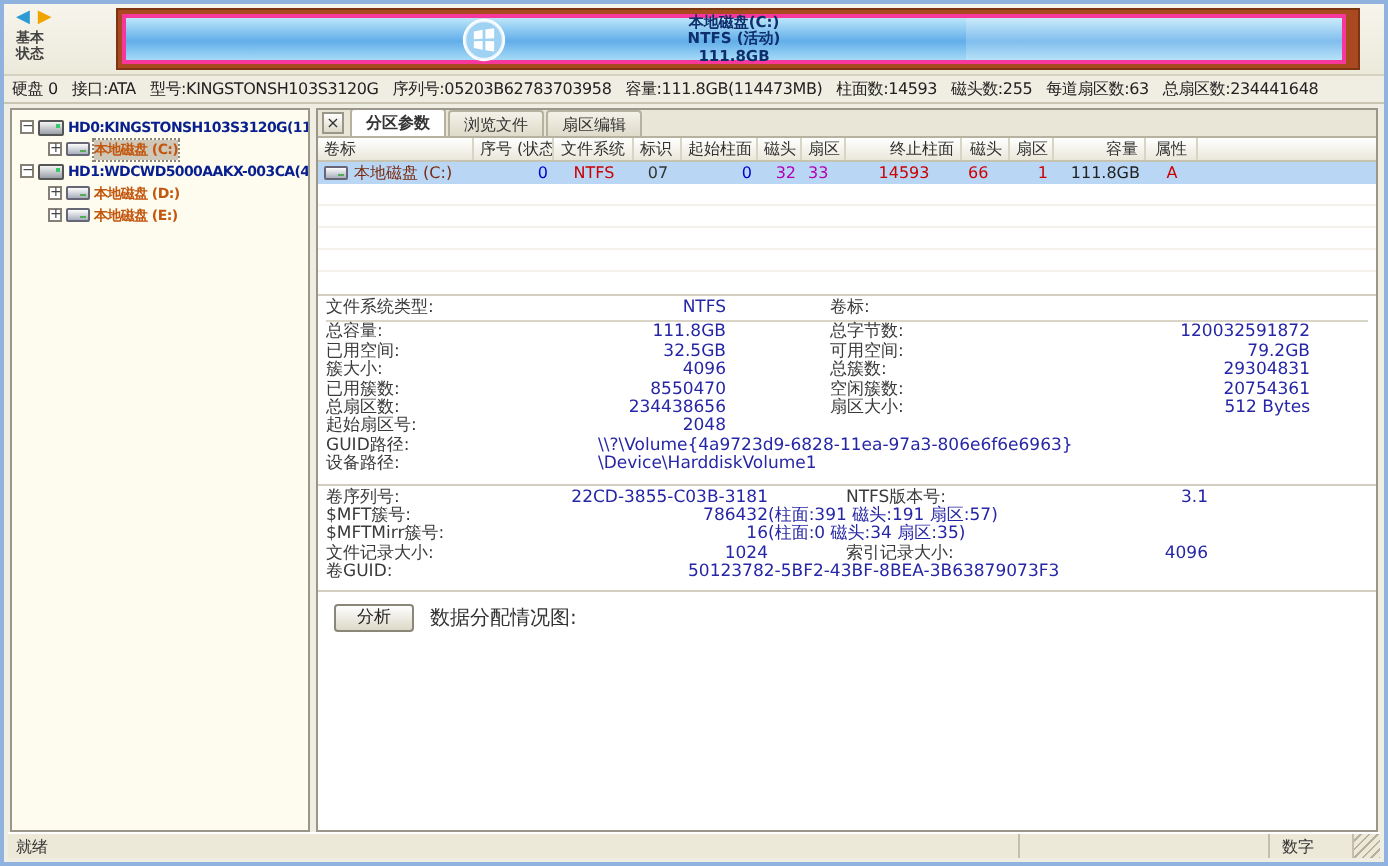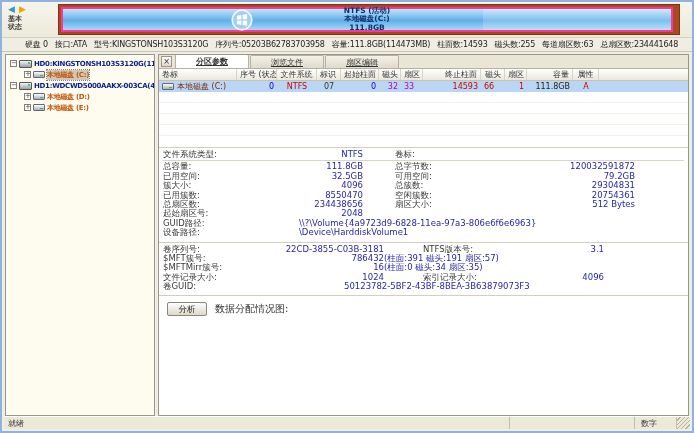--- a/index.html
+++ b/index.html
@@ -14,21 +14,21 @@
   .arrow.fwd{color:#f0a400;margin-left:4px;}
   .mode{font-size:7px;line-height:7.5px;color:#444;margin-top:2px;display:flex;flex-direction:column;font-weight:bold;}
   .disk-bar{position:absolute;left:56px;top:2px;right:12px;height:31px;background:#a8491f;border:1px solid #7e3413;}
   .partition-block{position:absolute;left:2px;top:2px;bottom:2px;right:6px;border:2px solid #f7379b;
     background:linear-gradient(180deg,#bce6fa 0%,#62aeea 55%,#a5daf6 100%);}
   .free-shade{position:absolute;top:0;bottom:0;left:69%;right:0;background:rgba(255,255,255,0.20);}
   .winlogo{position:absolute;left:168px;top:50%;transform:translateY(-50%);}
   .ptext{position:absolute;left:0;right:0;top:50%;transform:translateY(-50%);text-align:center;
     font-size:7.5px;font-weight:bold;color:#0e2f6e;line-height:8.5px;}
   
-  .disk-info{height:14px;line-height:14px;padding:0 23px;white-space:nowrap;font-size:8px;color:#222;
+  .disk-info{height:14px;line-height:14px;padding:0 4px;white-space:nowrap;font-size:8px;color:#222;
     letter-spacing:-0.2px;border-bottom:1px solid #c9c5b2;overflow:hidden;}
   .disk-info span{margin-right:7px;}
   
   .main{position:absolute;top:52px;left:3px;right:3px;bottom:15px;display:flex;}
   .tree-panel{width:150px;background:#fdfcee;border:1px solid #9a978a;padding:3px 0 0 2px;overflow:hidden;flex:none;}
   .titem{display:flex;align-items:center;height:11px;white-space:nowrap;font-size:7px;letter-spacing:-0.3px;cursor:pointer;}
   .titem .expander{width:7px;height:7px;border:1px solid #848078;background:#fff;font-size:7px;line-height:5.5px;
     text-align:center;color:#444;margin-right:2px;flex:none;}
   .ticon{flex:none;display:inline-block;position:relative;}
   .ticon.hdd{width:13px;height:8px;background:linear-gradient(#f4f4f4,#9aa0a8);border:1px solid #555;border-radius:1px;}
@@ -38,41 +38,41 @@
   .titem .tlabel{margin-left:2px;}
   .titem.disk .tlabel{color:#0a1f8f;font-weight:bold;}
   .titem.partition .tlabel{color:#c3570f;font-weight:bold;}
   .titem.sel .tlabel{background:#cfc8b8;outline:1px dotted #8a8578;}
   .right-panel{flex:1;margin-left:3px;background:#fff;border:1px solid #9a978a;display:flex;flex-direction:column;overflow:hidden;}
   
   .tab-bar{height:14px;background:#e9e6d7;display:flex;align-items:flex-end;padding-left:16px;position:relative;
     border-bottom:1px solid #b5b2a0;flex:none;}
   .panel-close{position:absolute;left:2px;top:1px;width:11px;height:11px;border:1px solid #9a978a;
     background:linear-gradient(#fff,#ddd9c8);font-size:8px;line-height:9px;text-align:center;color:#333;cursor:pointer;}
-  .tab{height:13px;line-height:13px;padding:0 20px;font-size:8px;border:1px solid #b5b2a0;border-bottom:none;
-    background:linear-gradient(#f4f2e8,#dedbcb);margin-right:1px;color:#333;cursor:pointer;border-radius:2px 2px 0 0;text-decoration:underline;}
+  .tab{height:13px;line-height:13px;padding:0 7px;font-size:8px;border:1px solid #b5b2a0;border-bottom:none;
+    background:linear-gradient(#f4f2e8,#dedbcb);margin-right:1px;color:#333;cursor:pointer;border-radius:2px 2px 0 0;}
   .tab.active{background:#fff;height:14px;font-weight:bold;}
   
   .thead{display:flex;height:12px;background:linear-gradient(#ffffff,#eae7da);border-bottom:1px solid #c6c3b0;flex:none;}
   .th{padding:0 3px;font-size:8px;line-height:12px;color:#333;border-right:1px solid #d8d5c4;white-space:nowrap;overflow:hidden;flex:none;}
   .th.fill{flex:1;border-right:none;}
   .trow{display:flex;height:11px;align-items:center;flex:none;}
   .trow.selected{background:#b9d7f4;}
   .trow.empty{border-bottom:1px solid #f4f2ea;}
   .td{padding:0 3px;font-size:8px;line-height:11px;white-space:nowrap;overflow:hidden;display:flex;align-items:center;flex:none;}
   .table-fill{height:11px;flex:none;}
   .hsep{height:1px;background:#d2cfc0;flex:none;}
   .hsep.block{margin-top:4px;}
   
   .details{padding:2px 4px 0 4px;flex:none;}
   .drow{display:flex;height:9.4px;line-height:9.4px;font-size:8.5px;white-space:nowrap;}
   .dl1{width:86px;color:#3a3a3a;flex:none;}
   .dv1{width:114px;text-align:right;color:#2626a6;flex:none;}
   .dsuffix{color:#2626a6;}
-  .dl2{margin-left:32px;width:96px;color:#3a3a3a;flex:none;}
+  .dl2{margin-left:52px;width:96px;color:#3a3a3a;flex:none;}
   .dv2{width:144px;text-align:right;color:#2626a6;flex:none;}
   .v2 .dv1{width:135px;}
   .v2 .dl2{margin-left:39px;}
   .v2 .dv2{width:85px;}
   .drow.wide .dv1{width:auto;margin-left:50px;text-align:left;}
   .drow.wide.v2 .dv1{margin-left:95px;}
   .ddiv{height:1px;background:#d8d5c6;margin:1px 0;}
   
   .analyze-row{margin:6px 0 0 8px;display:flex;align-items:flex-end;flex:none;}
   .analyze-row button{width:40px;height:14px;font-size:8.5px;line-height:11px;background:linear-gradient(#fefefe,#dcd9c8);
@@ -107,22 +107,22 @@
           <circle cx="13" cy="13" r="12" fill="#e8f5fd" stroke="#ffffff" stroke-width="1"></circle>
           <circle cx="13" cy="13" r="10.5" fill="#9fd1f3"></circle>
           <g fill="#ffffff" transform="translate(13,13)">
             <path d="M-6,-5 L-0.8,-6 L-0.8,-0.8 L-6,-0.4 Z"></path>
             <path d="M0.8,-6.2 L6,-7 L6,-1 L0.8,-0.8 Z"></path>
             <path d="M-6,0.8 L-0.8,0.6 L-0.8,5.8 L-6,4.8 Z"></path>
             <path d="M0.8,0.6 L6,0.8 L6,6.8 L0.8,6 Z"></path>
           </g>
         </svg>
         <div class="ptext">
+          <div>本地磁盘(C:)</div>
           <div>NTFS (活动)</div>
-          <div>本地磁盘(C:)</div>
           <div>111.8GB</div>
         </div>
         <div class="free-shade"></div>
       </div>
     </div>
   </div>
 
   <div class="disk-info" id="disk-info"><span>硬盘 0</span><span>接口:ATA</span><span>型号:KINGSTONSH103S3120G</span><span>序列号:05203B62783703958</span><span>容量:111.8GB(114473MB)</span><span>柱面数:14593</span><span>磁头数:255</span><span>每道扇区数:63</span><span>总扇区数:234441648</span></div>
 
   <div class="main">
@@ -194,21 +194,21 @@
             </div>
             <div class="td" style="width: 38px; justify-content: flex-end; color: rgb(0, 0, 204);">
               <span>0</span>
             </div>
             <div class="td" style="width: 22px; justify-content: flex-end; color: rgb(180, 0, 180);">
               <span>32</span>
             </div>
             <div class="td" style="width: 22px; justify-content: flex-start; color: rgb(180, 0, 180);">
               <span>33</span>
             </div>
-            <div class="td" style="width: 58px; justify-content: flex-end; color: rgb(204, 0, 0);">
+            <div class="td" style="width: 58px; justify-content: center; color: rgb(204, 0, 0);">
               <span>14593</span>
             </div>
             <div class="td" style="width: 24px; color: rgb(204, 0, 0);">
               <span>66</span>
             </div>
             <div class="td" style="width: 22px; justify-content: flex-end; color: rgb(204, 0, 0);">
               <span>1</span>
             </div>
             <div class="td" style="width: 46px; justify-content: flex-end; color: rgb(34, 34, 34);">
               <span>111.8GB</span>

